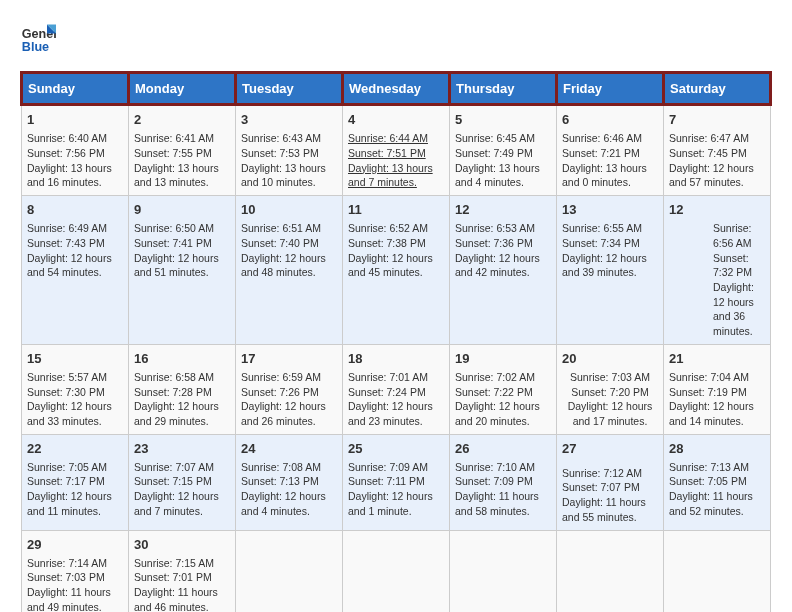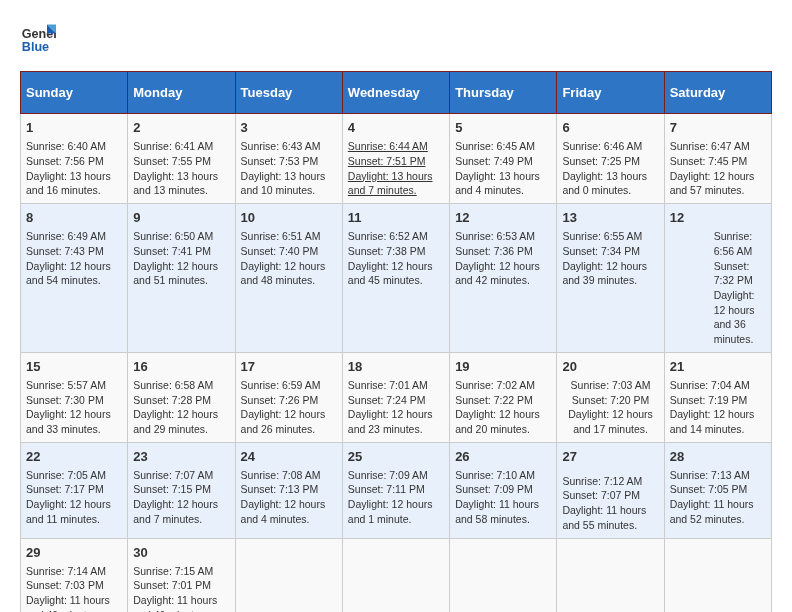--- a/index.html
+++ b/index.html
@@ -38,25 +38,25 @@
       color: #555;
     }
     table {
       width: 100%;
       border-collapse: collapse;
       font-size: 11px;
     }
     thead th {
       background: #2e75c6;
       color: #fff;
-      padding: 13px 5px;
+      padding: 7px 5px;
       text-align: left;
       font-size: 13px;
       font-weight: bold;
-      border: 1px solid #7f1d1d;
+      border: 3px solid #7f1d1d;
     }
     tbody tr {
       vertical-align: top;
     }
     tbody td {
       border: 1px solid #ccc;
       padding: 5px 5px;
       height: 80px;
       width: 14.28%;
       color: #333;
@@ -149,21 +149,21 @@
         <td>
           <span class="day-num">5</span>
           <div class="day-detail" style="white-space: pre-line;">Sunrise: 6:45 AM
 Sunset: 7:49 PM
 Daylight: 13 hours
 and 4 minutes.</div>
         </td>
         <td>
           <span class="day-num">6</span>
           <div class="day-detail" style="white-space: pre-line;">Sunrise: 6:46 AM
-Sunset: 7:25 PM
+Sunset: 7:21 PM
 Daylight: 13 hours
 and 0 minutes.</div>
         </td>
         <td>
           <span class="day-num">7</span>
           <div class="day-detail" style="white-space: pre-line;">Sunrise: 6:47 AM
 Sunset: 7:45 PM
 Daylight: 12 hours
 and 57 minutes.</div>
         </td>

